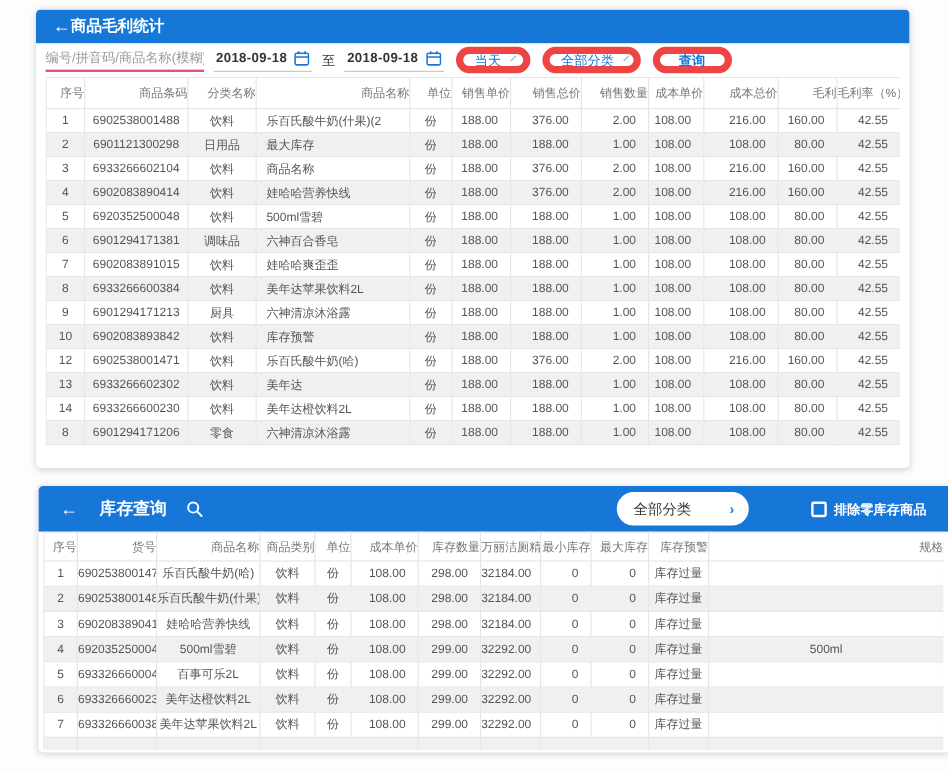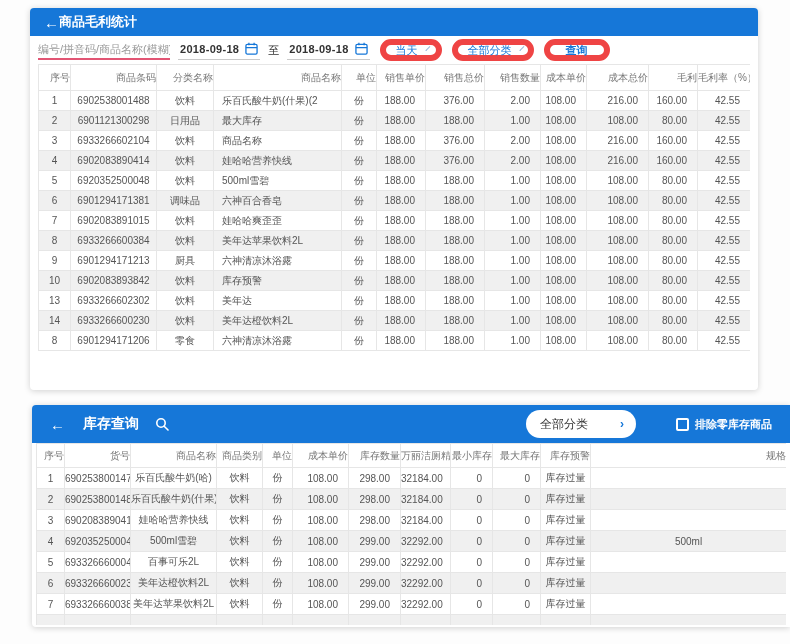--- a/index.html
+++ b/index.html
@@ -103,21 +103,21 @@
   .cat-pill {
     background: #fff; color: #333;
     height: 28px; width: 110px;
     border-radius: 14px;
     display: flex; align-items: center; justify-content: space-between;
     font-size: 12px;
     padding: 0 12px 0 14px;
     cursor: pointer;
   }
   .cat-pill .gt { color: #1677d8; font-size: 12px; font-weight: bold; }
-  .checkbox-group { display: flex; align-items: center; margin-left: 20px; white-space: nowrap; padding-left: 20px; }
+  .checkbox-group { display: flex; align-items: center; margin-left: 32px; white-space: nowrap; padding-left: 20px; }
   .checkbox {
     width: 13px; height: 13px;
     border: 2px solid #fff;
     border-radius: 2px;
     background: transparent;
     cursor: pointer;
     flex: 0 0 auto;
   }
   .checkbox-label { color: #fff; font-size: 11px; font-weight: bold; margin-left: 6px; }
   #inventory-panel .tbl-wrap { margin: 0 4px; height: 182px; }
@@ -338,20 +338,34 @@
             <td class="al-c">份</td>
             <td class="al-r">188.00</td>
             <td class="al-r">188.00</td>
             <td class="al-r">1.00</td>
             <td class="al-r">108.00</td>
             <td class="al-r">108.00</td>
             <td class="al-r">80.00</td>
             <td class="al-r">42.55</td>
           </tr>
           <tr>
+            <td class="al-c">12</td>
+            <td class="al-c">6902538001471</td>
+            <td class="al-c">饮料</td>
+            <td class="al-l">乐百氏酸牛奶(哈)</td>
+            <td class="al-c">份</td>
+            <td class="al-r">188.00</td>
+            <td class="al-r">376.00</td>
+            <td class="al-r">2.00</td>
+            <td class="al-r">108.00</td>
+            <td class="al-r">216.00</td>
+            <td class="al-r">160.00</td>
+            <td class="al-r">42.55</td>
+          </tr>
+          <tr>
             <td class="al-c">13</td>
             <td class="al-c">6933266602302</td>
             <td class="al-c">饮料</td>
             <td class="al-l">美年达</td>
             <td class="al-c">份</td>
             <td class="al-r">188.00</td>
             <td class="al-r">188.00</td>
             <td class="al-r">1.00</td>
             <td class="al-r">108.00</td>
             <td class="al-r">108.00</td>

